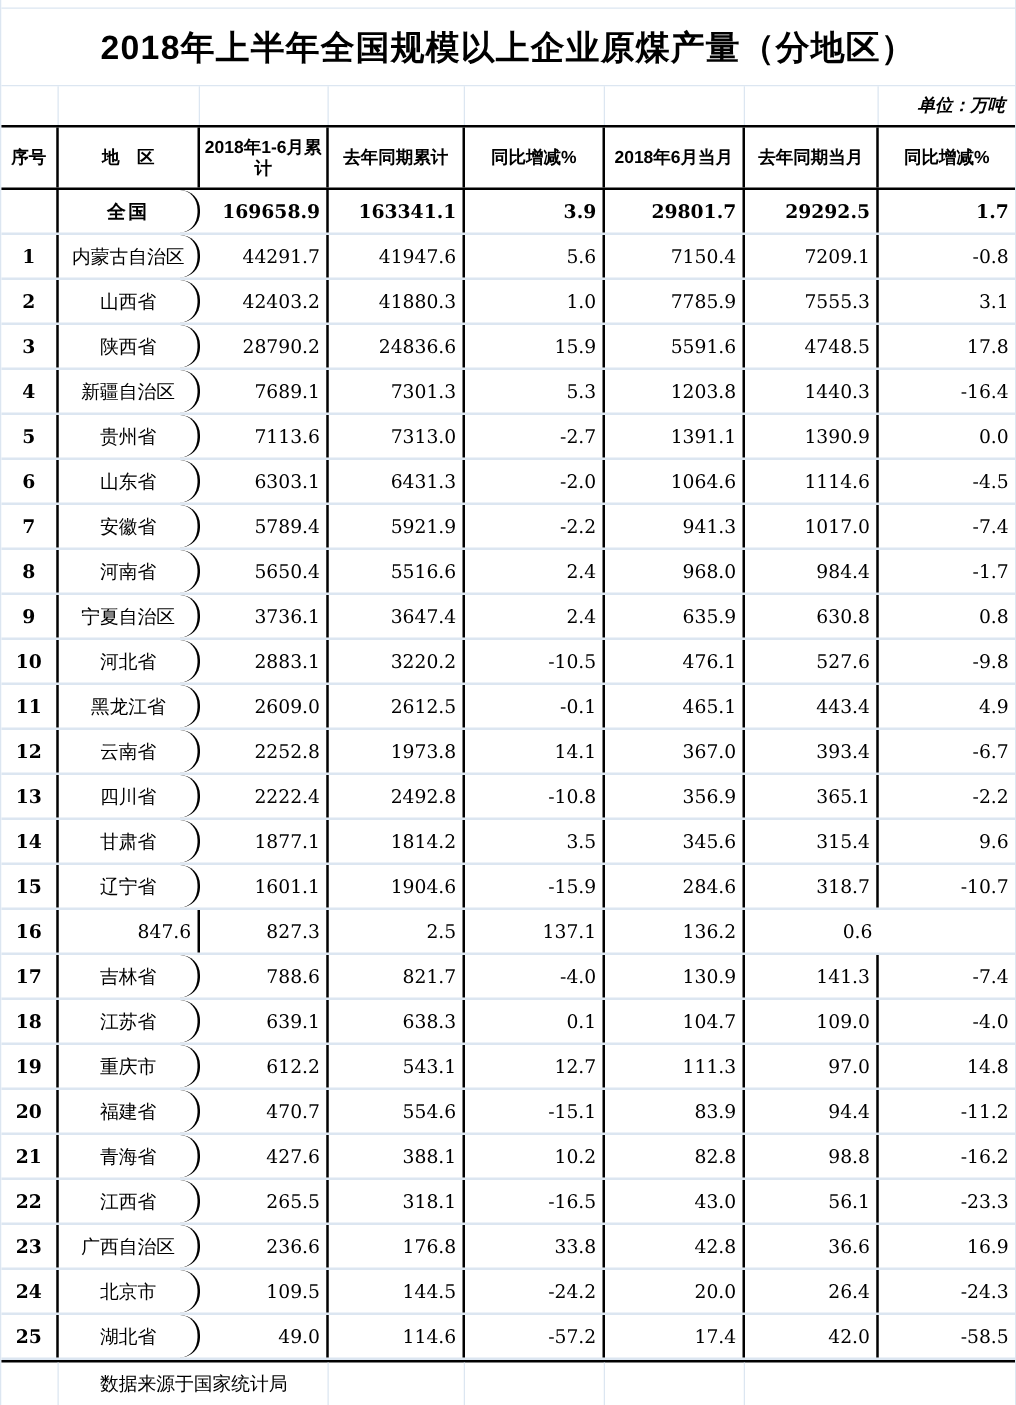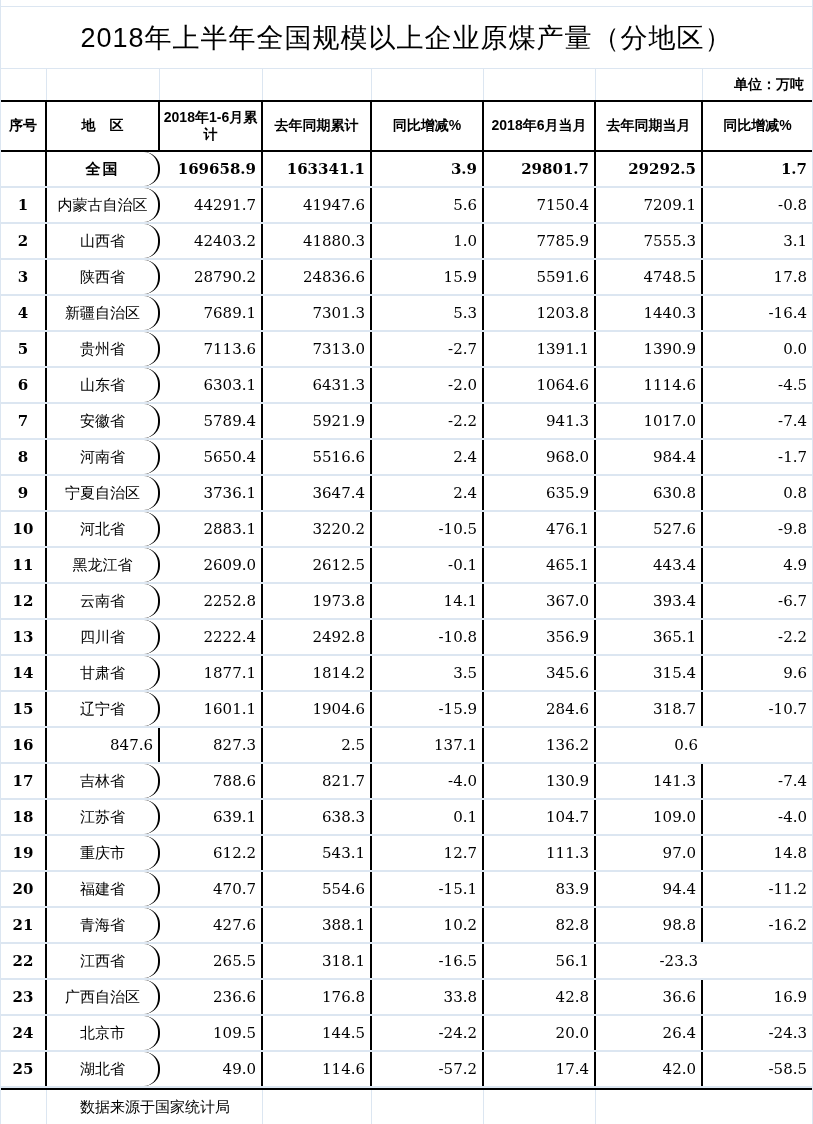--- a/index.html
+++ b/index.html
@@ -12,30 +12,30 @@
     width:813px;height:1124px;box-sizing:border-box;margin:0;
     background:var(--bg);color:var(--ink);
     border-left:1px solid var(--grid);border-right:1px solid var(--grid);
     font-family:"DejaVu Serif","Liberation Serif",serif;
     overflow:hidden;
   }
   .title-row{
     height:62px;margin-top:6px;box-sizing:border-box;
     border-top:1px solid var(--grid);
     display:flex;align-items:center;justify-content:center;
-    font-family:"Liberation Sans",sans-serif;font-weight:normal;font-size:27px;
+    font-family:"Liberation Sans",sans-serif;font-weight:bold;font-size:27px;
     letter-spacing:1px;
   }
   .row{
     display:grid;
     grid-template-columns:46px 113px 103px 109px 112px 112px 107px 109px;
   }
   .cell{box-sizing:border-box;min-width:0;}
   
-  .unit-row{height:32px;box-sizing:border-box;border-top:1px solid var(--grid);}
+  .unit-row{height:32px;box-sizing:border-box;border-top:1px solid var(--grid);font-style:italic;}
   .unit-row .cell{border-right:1px solid var(--grid);}
   .unit-row .cell:last-child{
     border-right:none;display:flex;align-items:center;justify-content:flex-end;
     padding-right:8px;font-size:14px;font-weight:bold;
   }
   
   .header-row{
     height:52px;box-sizing:border-box;
     border-top:2px solid var(--ink);border-bottom:2px solid var(--ink);
     font-family:"Liberation Sans",sans-serif;font-weight:bold;font-size:14px;
@@ -314,20 +314,21 @@
         <div class="cell c-val">82.8</div>
         <div class="cell c-val">98.8</div>
         <div class="cell c-val">-16.2</div>
       </div>
       <div class="data-row row">
         <div class="cell c-no">22</div>
         <div class="cell c-region">江西省</div>
         <div class="cell c-val">265.5</div>
         <div class="cell c-val">318.1</div>
         <div class="cell c-val">-16.5</div>
+        <div class="cell c-val">43.0</div>
         <div class="cell c-val">56.1</div>
         <div class="cell c-val">-23.3</div>
       </div>
       <div class="data-row row">
         <div class="cell c-no">23</div>
         <div class="cell c-region">广西自治区</div>
         <div class="cell c-val">236.6</div>
         <div class="cell c-val">176.8</div>
         <div class="cell c-val">33.8</div>
         <div class="cell c-val">42.8</div>

